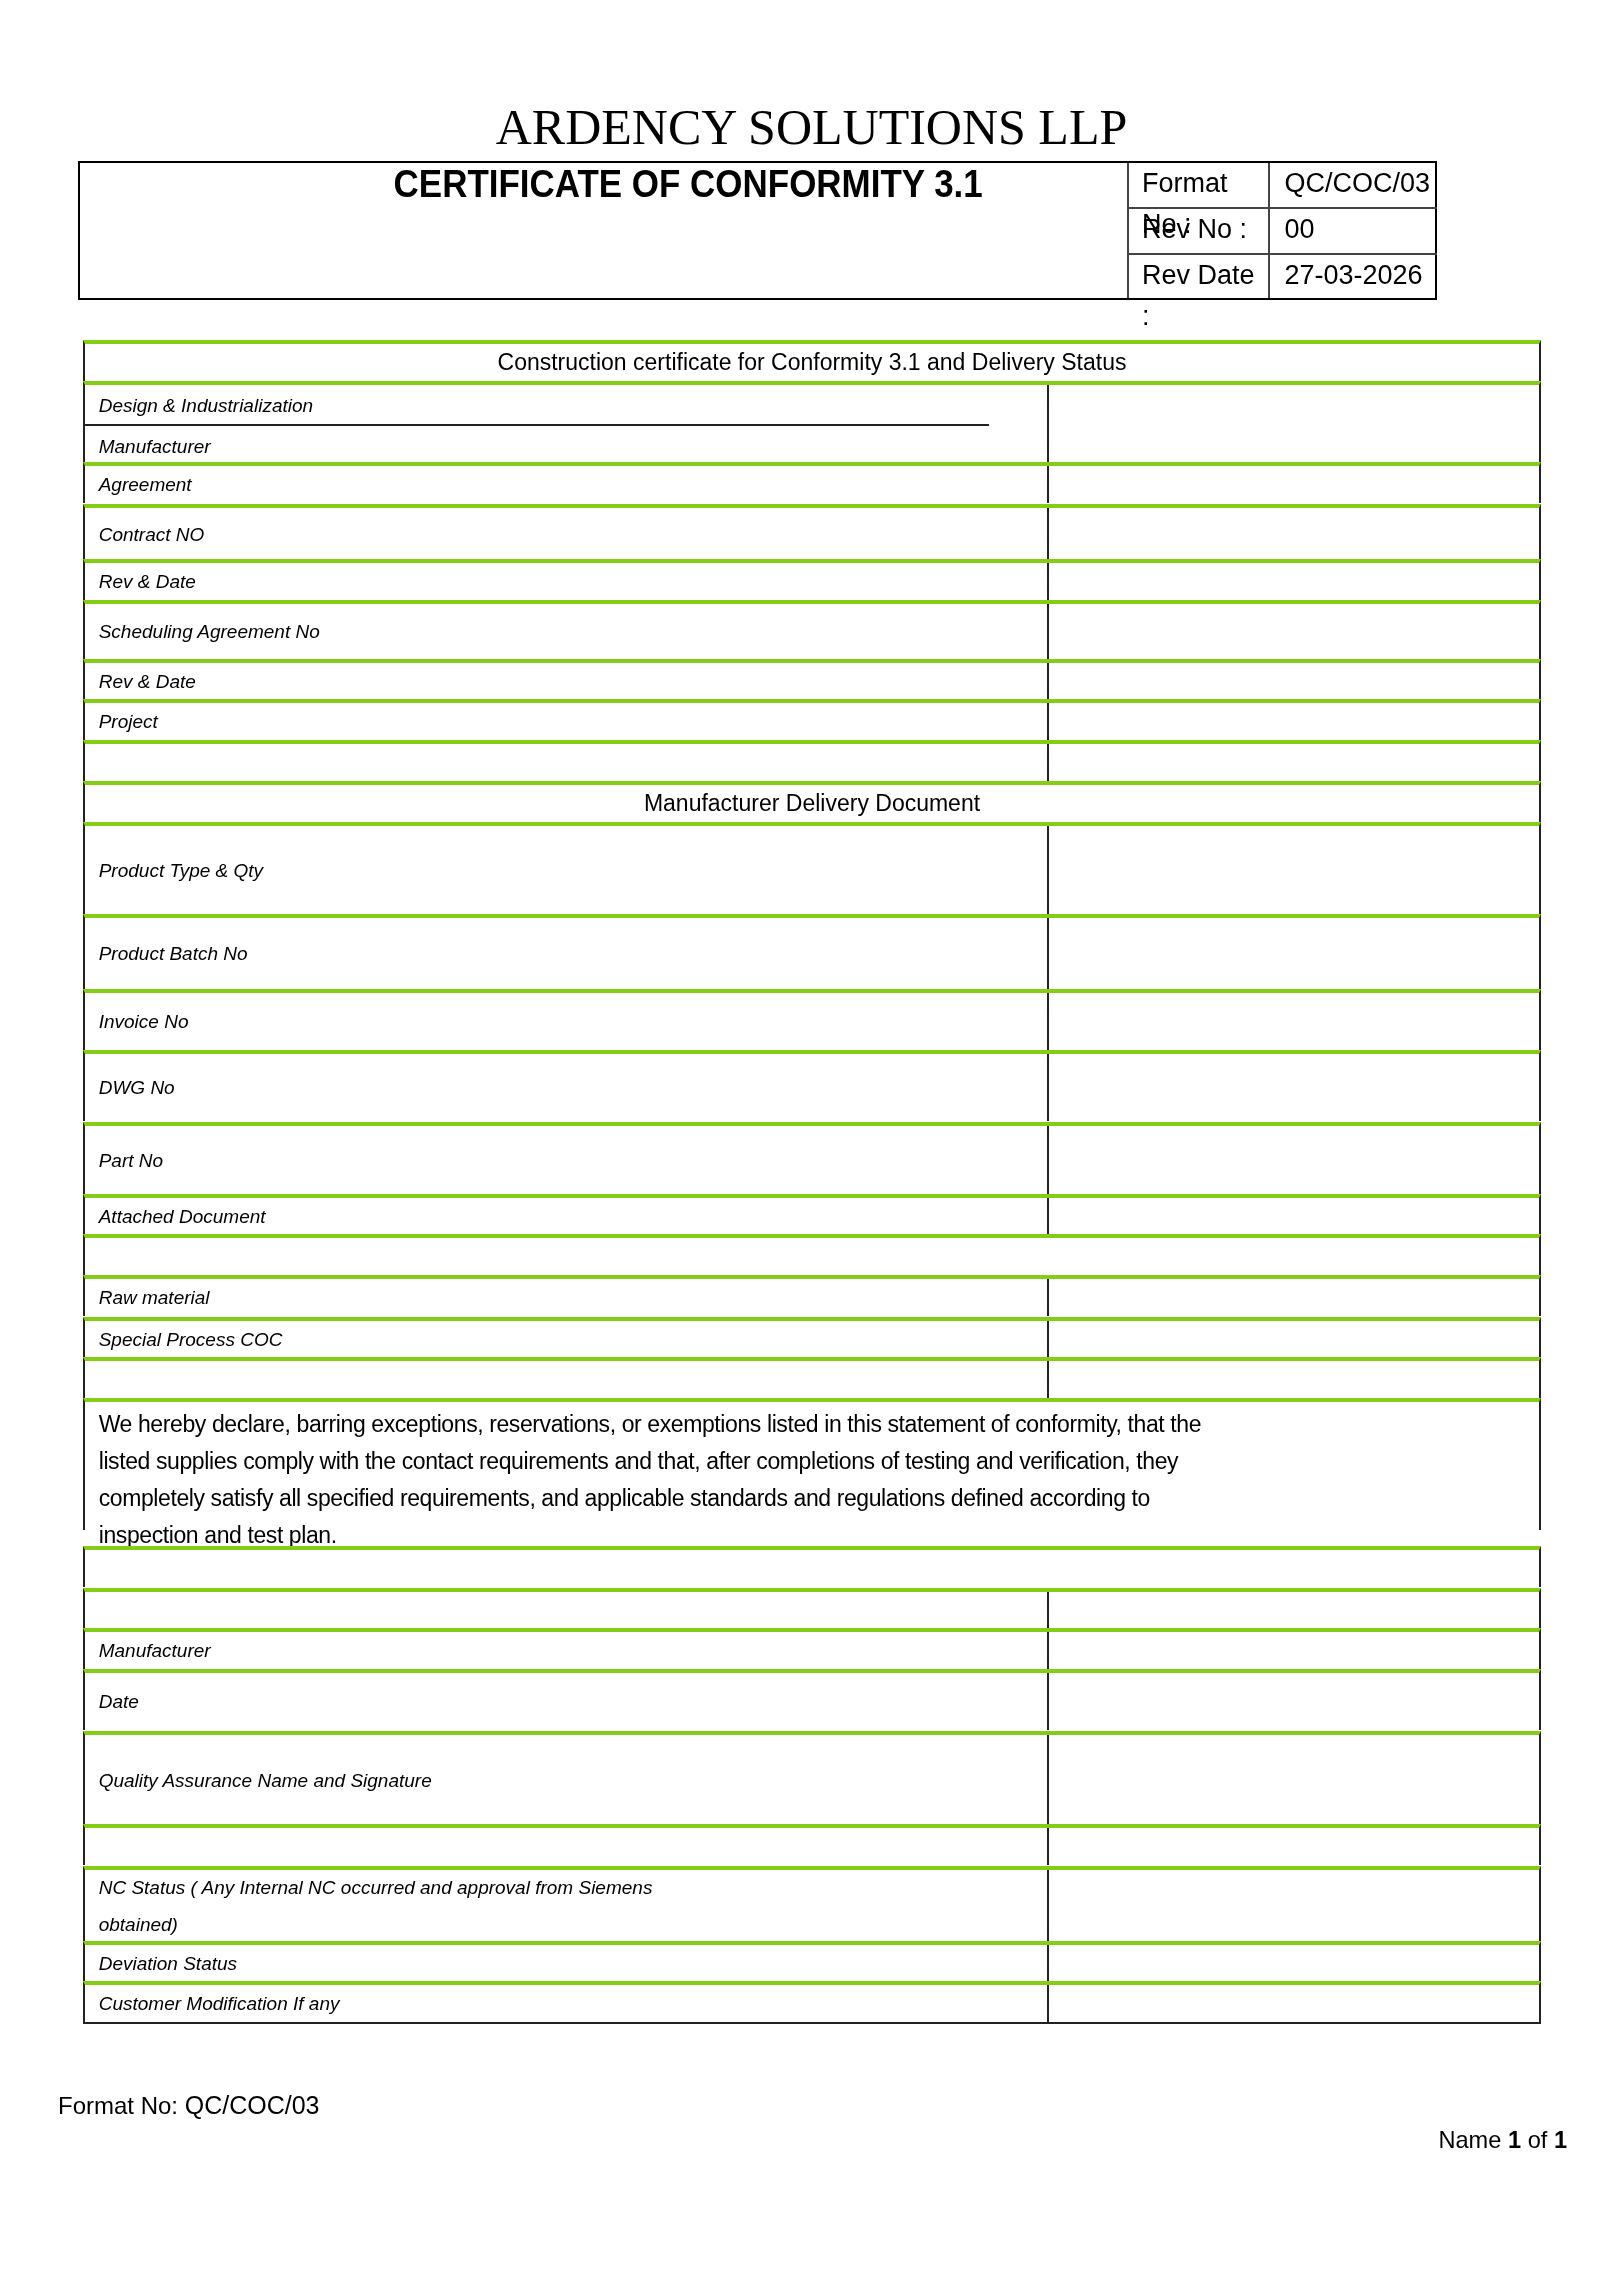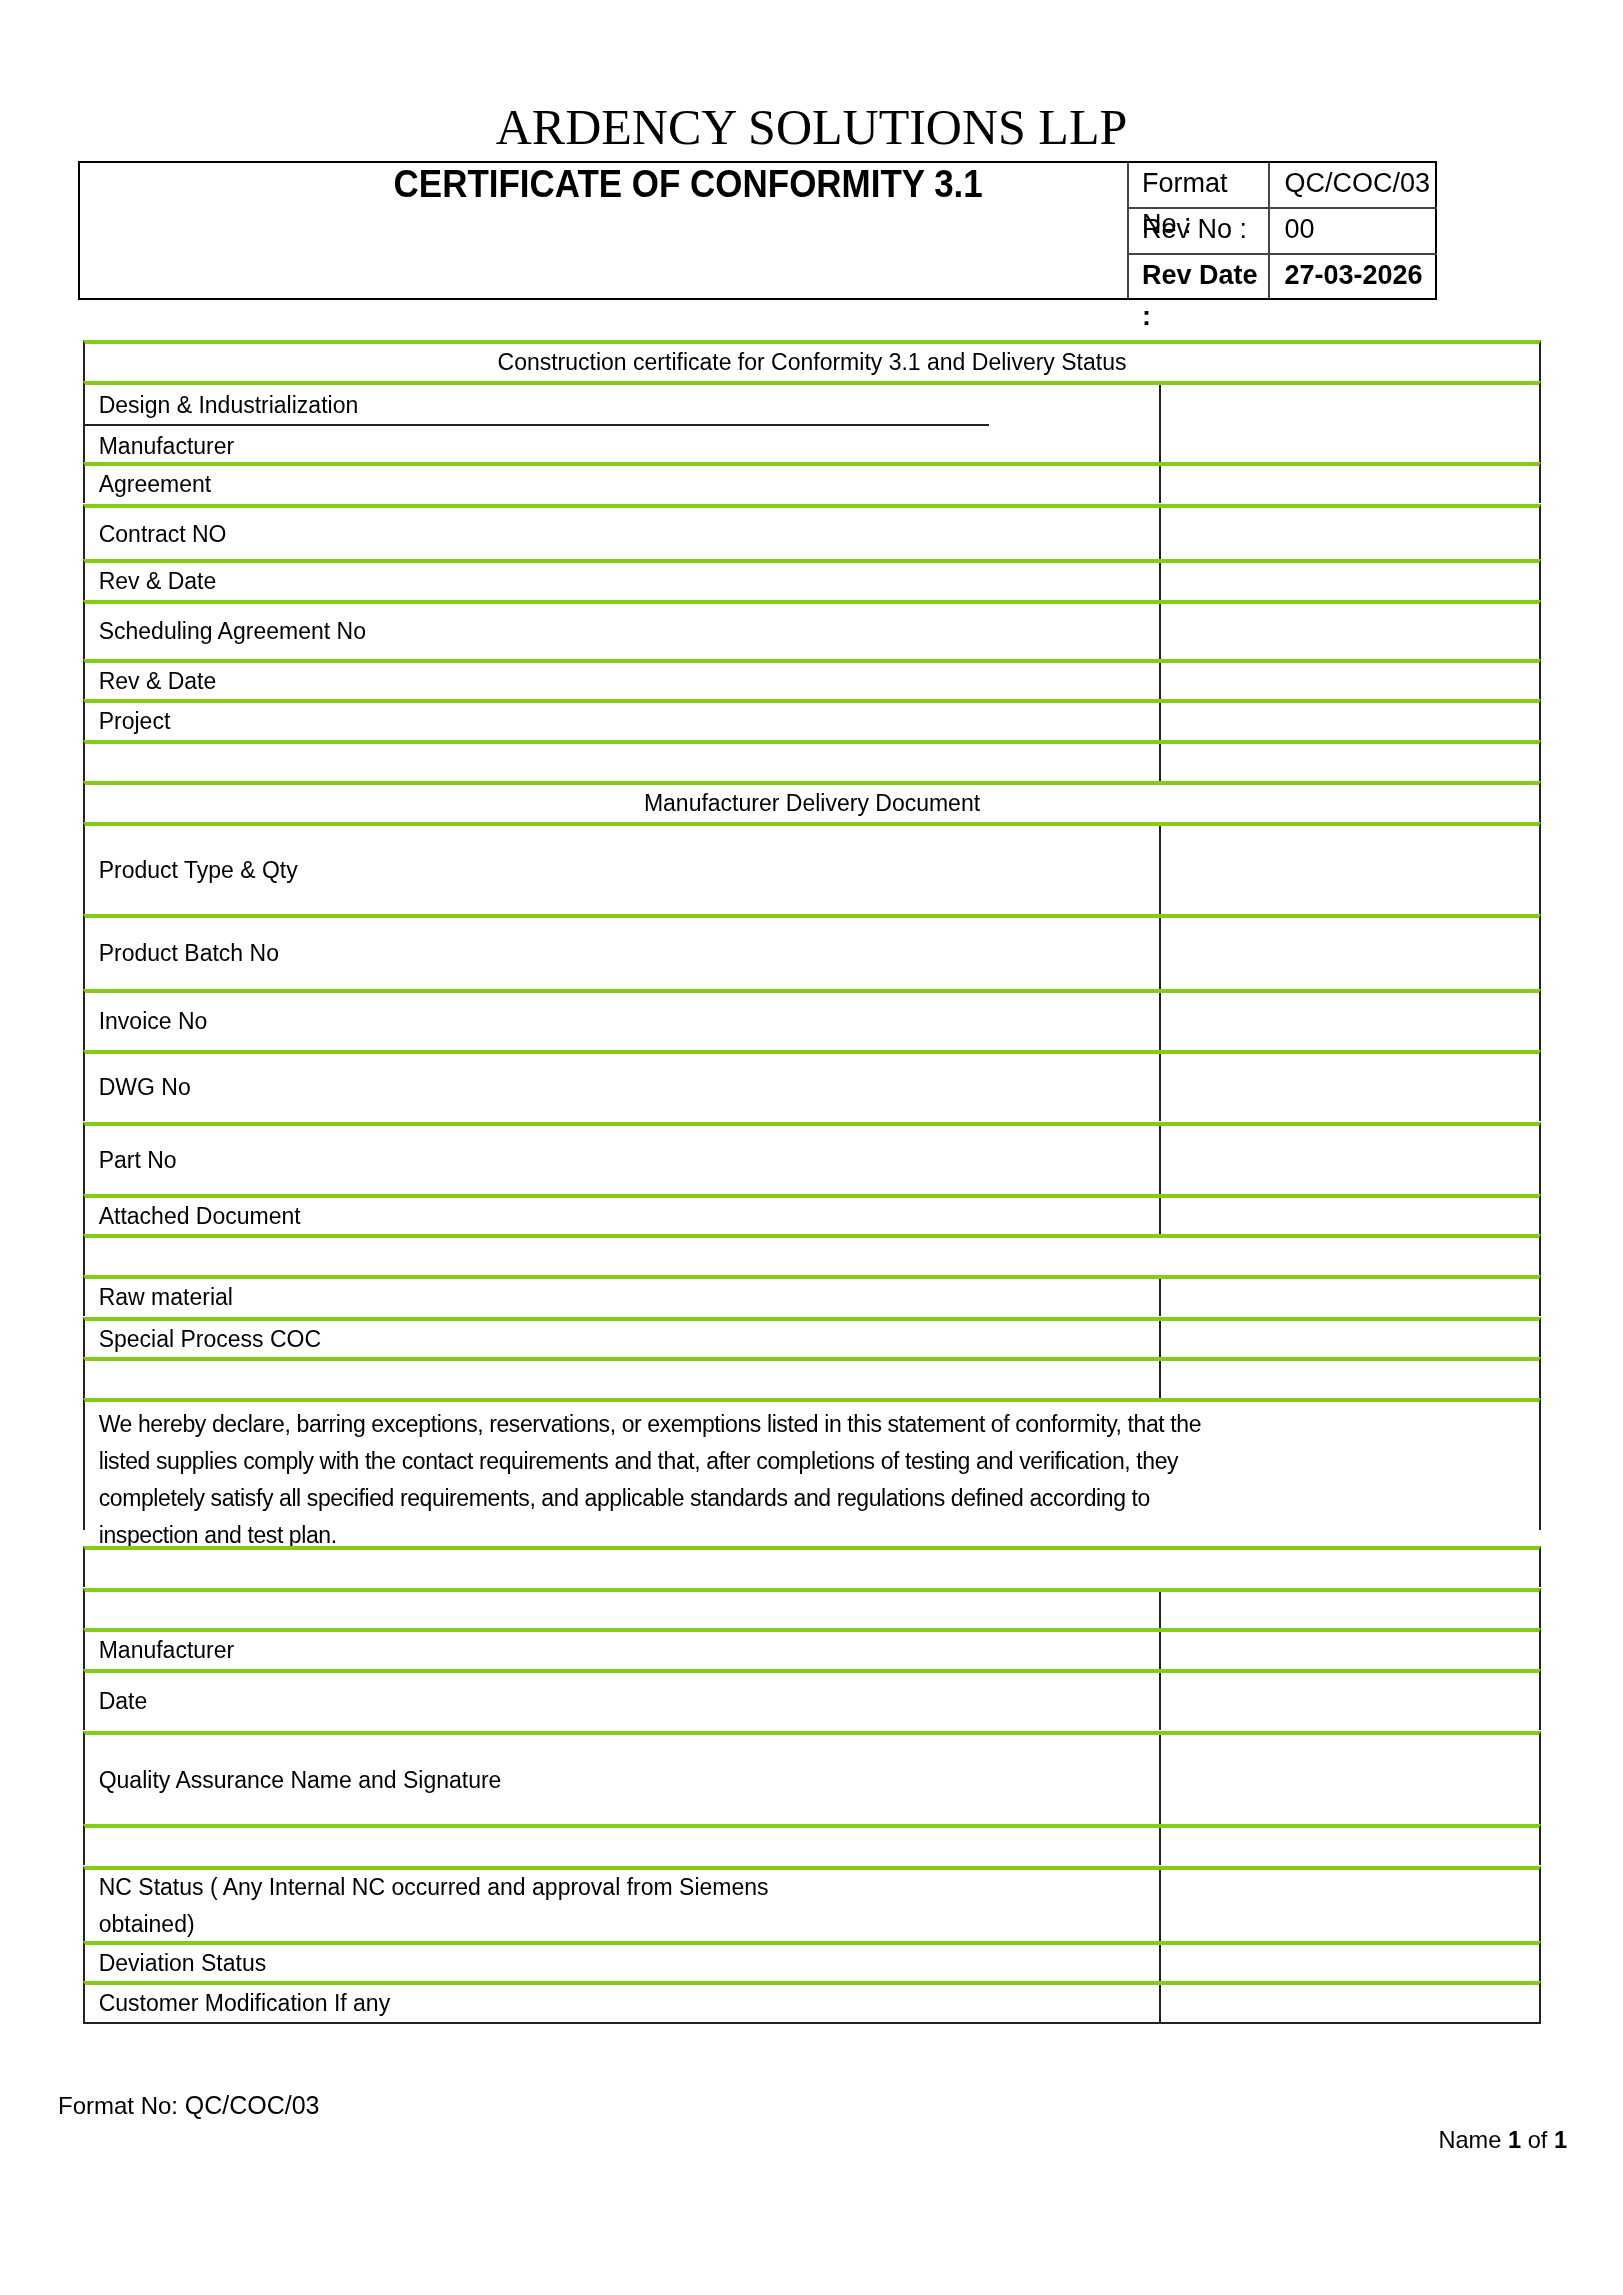--- a/index.html
+++ b/index.html
@@ -12,39 +12,39 @@
   
   .hdr { position: absolute; left: 78px; top: 161px; width: 1359px; height: 139px;
          border: 2px solid #000; box-sizing: border-box; }
   .hdr .logo-cell { position: absolute; left: 0; top: 0; width: 170px; height: 100%;
          border-right: 2px solid #444; box-sizing: border-box; }
   .hdr .title-cell { position: absolute; left: 170px; top: 0; width: 879px; height: 100%;
          border-right: 2px solid #444; box-sizing: border-box; display: flex; justify-content: center; }
   .hdr .title-cell span { font-family: "Liberation Sans", sans-serif; font-weight: bold; font-size: 38px; transform: scaleX(0.92); display: inline-block; }
   .hdr .meta { position: absolute; left: 1049px; top: 0; width: 308px; height: 100%; }
   .meta-row { position: absolute; left: 0; width: 100%; height: 46px; border-bottom: 2px solid #444; box-sizing: border-box; }
-  .meta-row:last-child { border-bottom: none; font-weight: bold; }
+  .meta-row:last-child { border-bottom: none; }
   .meta-row .k { position: absolute; left: 0; top: 0; width: 141px; height: 100%; border-right: 2px solid #444; box-sizing: border-box;
         font-family: "Liberation Sans", sans-serif; font-size: 27px; line-height: 41px; padding-left: 13px; }
   .meta-row .v { position: absolute; left: 141px; top: 0; right: 0; height: 100%;
         font-family: "Liberation Sans", sans-serif; font-size: 27px; line-height: 41px; padding-left: 14.4px; }
   
   .logo { position: absolute; left: 9.2px; top: 64px; width: 150px; height: 52px; }
   .logo .word { position: absolute; left: 0; top: 9.2px; font-family: "Liberation Sans", sans-serif; font-size: 23.6px; font-weight: bold;
         color: #1f2d57; letter-spacing: 0.7px; }
   .logo .sub { position: absolute; left: 7.9px; top: 35px; font-family: "Liberation Sans", sans-serif; font-size: 8.5px; color: #9a9a9a; letter-spacing: 2.6px; }
   .logo svg { position: absolute; left: 26px; top: 0; }
 
   
   .main { position: absolute; left: 83px; top: 340px; width: 1458px; }
   .row { position: absolute; left: 0; width: 1458px; box-sizing: border-box;
          border-left: 2px solid #222; border-right: 2px solid #222; border-top: 4px solid #84cc16; }
   .row.last { border-bottom: 2px solid #222; }
-  .cell-l { position: absolute; left: 0; top: 0; width: 1076px; height: 100%; box-sizing: border-box; border-right: 2px solid #222;
-        font-family: "Liberation Sans", sans-serif; font-size: 23px; padding-left: 13.7px; display: flex; align-items: center; line-height: 37px; }
+  .cell-l { position: absolute; left: 0; top: 0; width: 964px; height: 100%; box-sizing: border-box; border-right: 2px solid #222;
+        font-family: "Liberation Sans", sans-serif; font-size: 19px; padding-left: 13.7px; display: flex; align-items: center; line-height: 37px; font-style: italic; }
   .cell-r { position: absolute; left: 904px; top: 0; right: 0; height: 100%; }
   .cell-full { position: absolute; left: 0; top: 0; width: 100%; height: 100%; font-family: "Liberation Sans", sans-serif; font-size: 23px;
         display: flex; align-items: center; justify-content: center; }
   .decl { position: absolute; left: 0; top: 0; width: 100%; height: 100%; box-sizing: border-box; padding: 3.9px 13px 0 13.7px;
         font-family: "Liberation Sans", sans-serif; font-size: 23px; line-height: 37px; }
   .decl div { white-space: nowrap; letter-spacing: -0.4px; }
   .hline-l { position: absolute; left: 0; width: 904px; height: 0; border-top: 2px solid #222; }
   .footer-left { position: absolute; left: 58px; top: 2090px; font-size: 26px; line-height: 31px; }
   .footer-left .lbl { font-family: "Liberation Sans", sans-serif; font-size: 24px; }
   .footer-left .val { font-family: "Liberation Sans", sans-serif; font-size: 25px; }

